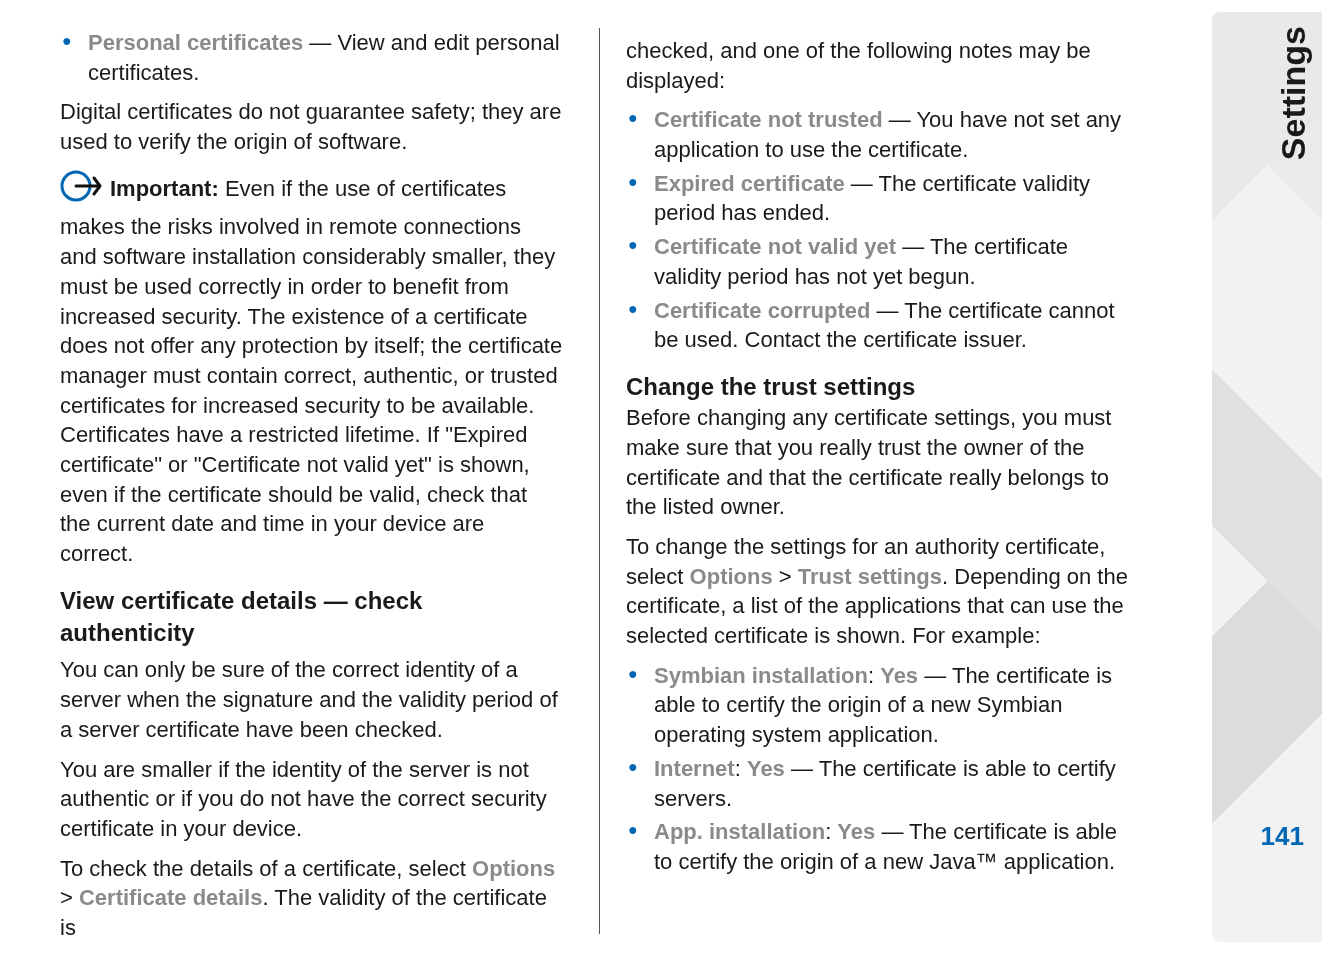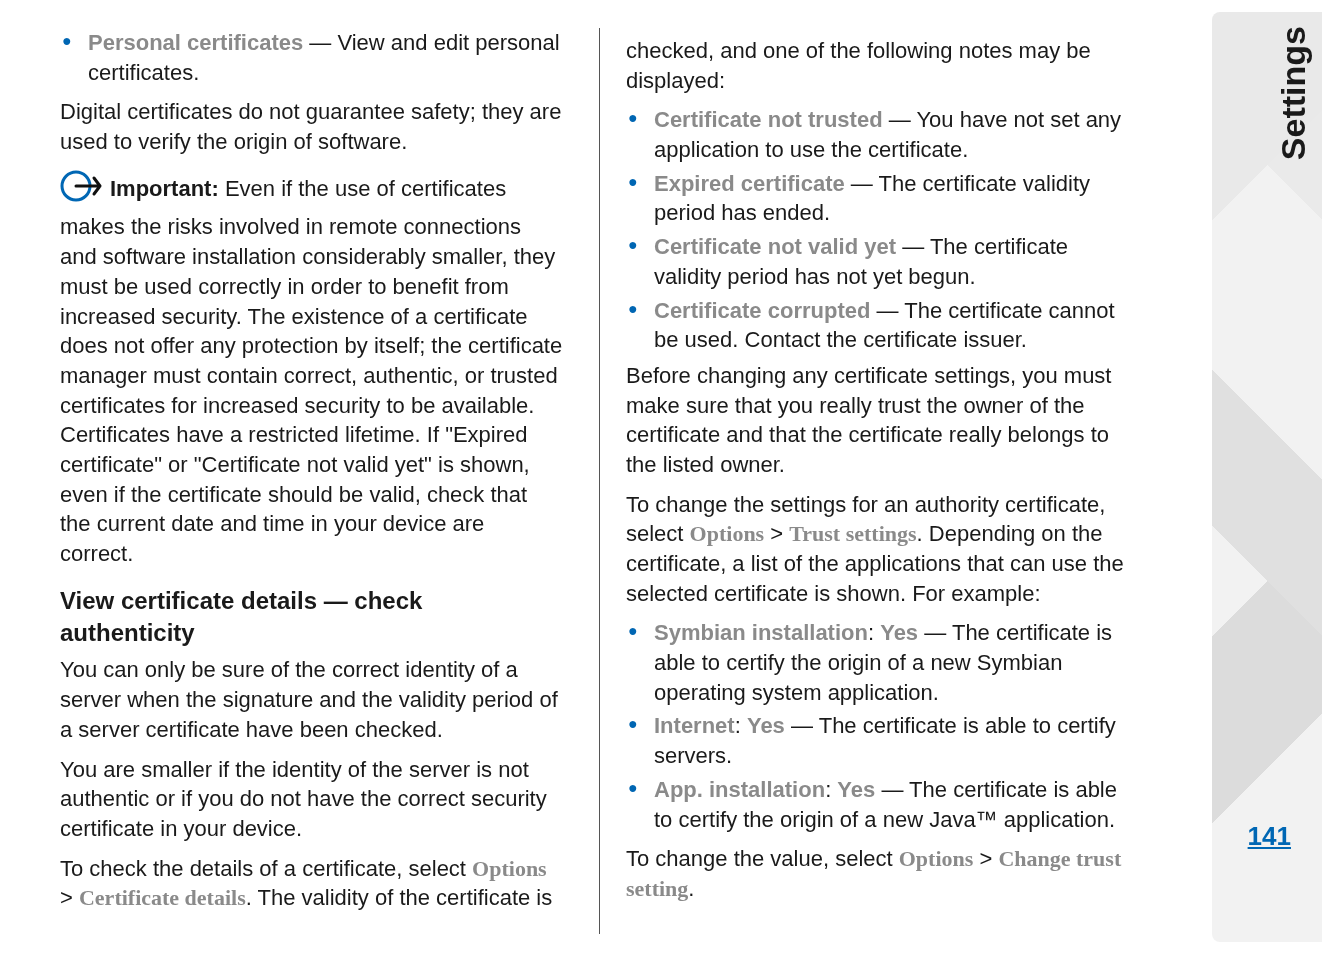--- a/index.html
+++ b/index.html
@@ -42,21 +42,21 @@
   }
   li::before {
     content: "●";
     position: absolute;
     left: 2px;
     top: 2px;
     color: #0066b3;
     font-size: 16px;
   }
   .term { font-weight: 700; color: #8a8a8a; }
-  .uiopt { font-weight: 700; color: #8a8a8a; font-family: Liberation Serif, serif; }
+  .uiopt { font-weight: 700; color: #8a8a8a; }
   .dash { color: #1a1a1a; }
   p { margin-top: 10px; }
   .subhead {
     font-weight: 700;
     font-size: 24px;
     margin-top: 16px;
   }
   .important-icon {
     display: inline-block;
     vertical-align: middle;
@@ -83,25 +83,24 @@
     transform: rotate(-90deg);
     transform-origin: right top;
     font-size: 34px;
     font-weight: 700;
     color: #1a1a1a;
     white-space: nowrap;
   }
   .page-num {
     position: absolute;
     bottom: 90px;
-    right: 31px;
+    right: 18px;
     font-size: 26px;
     font-weight: 700;
     color: #0067b4;
-    text-decoration: underline;
   }
   .gt { white-space: nowrap; }
 </style>
 </head>
 <body>
 
 <div class="page">
   <div class="content">
 
     <div class="col left">
@@ -143,42 +142,40 @@
           <span class="term">Expired certificate</span><span> — The certificate validity period has ended.</span>
         </li>
         <li>
           <span class="term">Certificate not valid yet</span><span> — The certificate validity period has not yet begun.</span>
         </li>
         <li>
           <span class="term">Certificate corrupted</span><span> — The certificate cannot be used. Contact the certificate issuer.</span>
         </li>
       </ul>
 
+      <p class="subhead">Change the trust settings</p>
 
-      <p style="margin-top:6px">Before changing any certificate settings, you must make sure that you really trust the owner of the certificate and that the certificate really belongs to the listed owner.</p>
+      <p style="margin-top:0">Before changing any certificate settings, you must make sure that you really trust the owner of the certificate and that the certificate really belongs to the listed owner.</p>
 
       <p>
         <span>To change the settings for an authority certificate, select </span><span class="uiopt">Options</span><span class="gt"> &gt; </span><span class="uiopt">Trust settings</span><span>. Depending on the certificate, a list of the applications that can use the selected certificate is shown. For example:</span>
       </p>
 
       <ul style="margin-top:10px">
         <li>
           <span class="term">Symbian installation</span>: <span class="term">Yes</span><span> — The certificate is able to certify the origin of a new Symbian operating system application.</span>
         </li>
         <li>
           <span class="term">Internet</span>: <span class="term">Yes</span><span> — The certificate is able to certify servers.</span>
         </li>
         <li>
           <span class="term">App. installation</span>: <span class="term">Yes</span><span> — The certificate is able to certify the origin of a new Java™ application.</span>
         </li>
       </ul>
 
-      <p>
-        <span>To change the value, select </span><span class="uiopt">Options</span><span class="gt"> &gt; </span><span class="uiopt">Change trust setting</span><span>.</span>
-      </p>
     </div>
   </div>
 
   <div class="right-rail">
     <div class="rail-title">Settings</div>
     <div class="page-num">141</div>
   </div>
 </div>
 
 </body></html>

